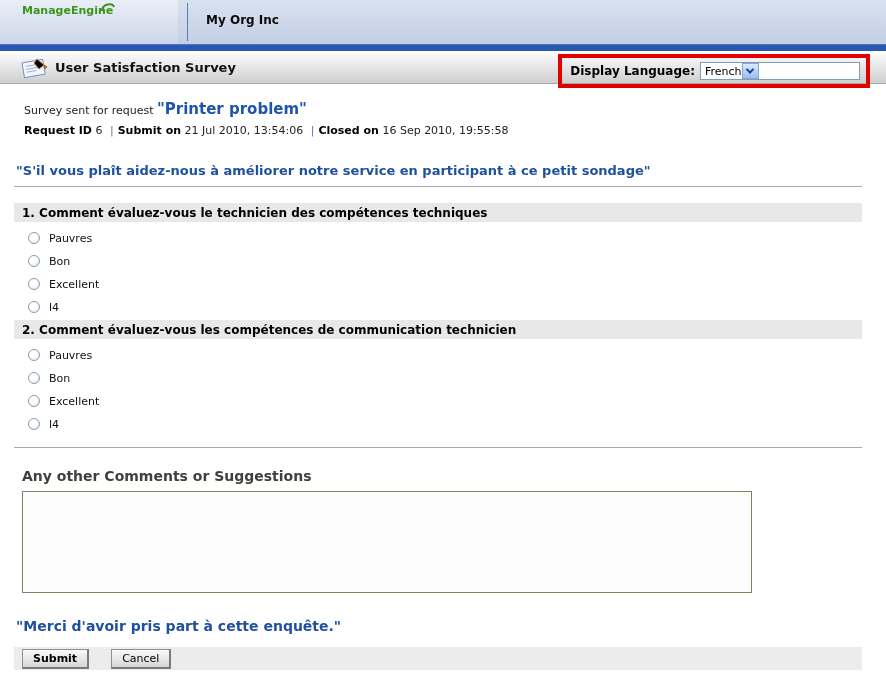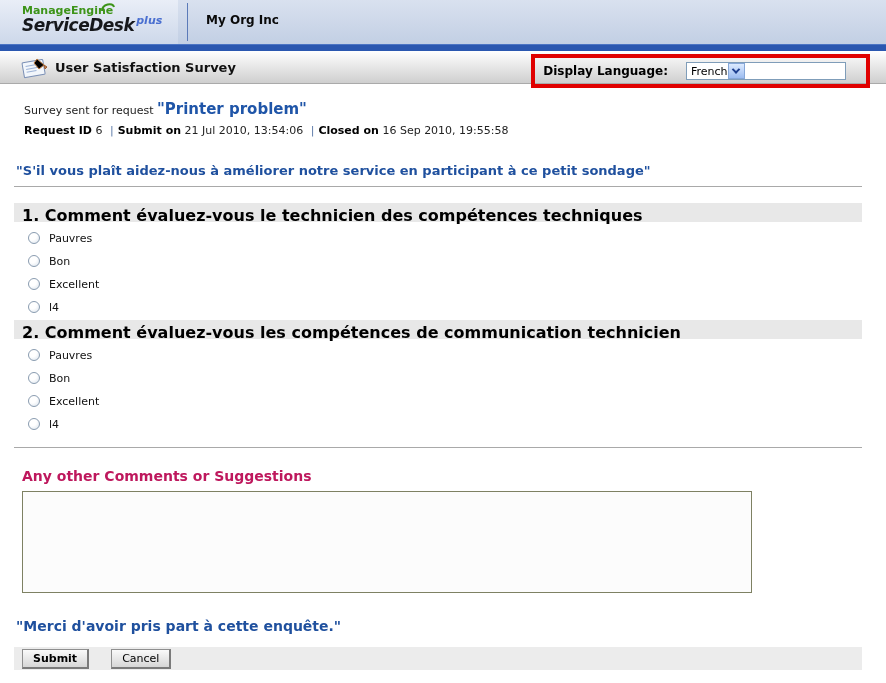--- a/index.html
+++ b/index.html
@@ -46,22 +46,22 @@
   }
   .survey-icon { position: absolute; left: 20px; top: 5px; }
   .page-title {
     position: absolute; left: 55px; top: 9px;
     font-weight: bold; font-size: 13px; color: #111; text-align: right;
   }
   .lang-annotation {
     position: absolute; right: 16px; top: 3px;
     border: 4px solid #e00000;
     background: transparent;
-    padding: 4px 20px 4px 8px;
-    display: flex; align-items: center; gap: 18px;
+    padding: 4px 6px 4px 8px;
+    display: flex; align-items: center; gap: 5px;
   }
   .lang-label { font-weight: bold; font-size: 12px; color: #000; }
   .lang-select {
     width: 160px; height: 18px; background: #ffffff;
     border: 1px solid #7f9db9;
     display: flex; align-items: center; justify-content: flex-start;
     cursor: default;
   }
   .lang-select-value { padding-left: 4px; font-size: 11px; }
   .select-arrow-btn {
@@ -86,39 +86,39 @@
   .meta-sep { color: #5b79a8; padding: 0 4px; }
   .intro-quote {
     margin: 26px 0 0 16px;
     color: #1f509e; font-weight: bold; font-size: 13px;
   }
   .rule { margin: 8px 0 0 14px; width: 848px; height: 1px; background: #a9a9a9; border: none; }
 
   .question-bar {
     margin: 16px 0 0 14px; width: 848px; height: 19px;
     background: #e8e8e8;
-    font-weight: bold; font-size: 16px;
+    font-weight: bold; font-size: 12px;
     padding: 3px 0 0 8px;
   }
   .q2 { margin-top: 6px; }
   .option-row { margin: 9px 0 0 28px; display: flex; align-items: center; height: 14px; }
   .radio {
     width: 12px; height: 12px; border-radius: 50%;
     border: 1px solid #8a9cb0;
     background: radial-gradient(circle at 35% 30%, #ffffff 40%, #d9e2ec);
     display: inline-block; flex: 0 0 auto;
     cursor: pointer;
   }
   .option-label { margin-left: 9px; font-size: 11px; color: #111; }
 
   .rule2 { margin-top: 16px; }
 
   .comments-heading {
     margin: 20px 0 0 22px;
-    color: #be185d; font-weight: bold; font-size: 14px;
+    color: #404040; font-weight: bold; font-size: 14px;
   }
   .comments-box {
     margin: 7px 0 0 22px;
     width: 730px; height: 102px;
     border: 1px solid #7e8163;
     background: #fcfcfc;
     resize: none;
     font-family: "DejaVu Sans", "Liberation Sans", sans-serif;
     font-size: 12px; padding: 3px;
   }
@@ -147,23 +147,20 @@
 
 <div class="app-header">
   <div class="logo-box">
     <div class="logo-top">
       <span class="logo-me">ManageEngine</span>
       <span class="logo-swirl">
         <svg width="16" height="12" viewBox="0 0 16 12">
             <path d="M2 10 C 2 3, 13 1, 14 6" fill="none" stroke="#3d9419" stroke-width="2"></path>
           </svg>
       </span>
-    </div>
-    <div class="logo-sd-row">
-      <span class="logo-sd">ServiceDesk</span><span class="logo-plus">plus</span>
     </div>
   </div>
   <div class="header-divider"></div>
   <div class="org-name">My Org Inc</div>
 </div>
 <div class="blue-bar"></div>
 
 <div class="title-bar">
   <span class="survey-icon">
     <svg width="30" height="24" viewBox="0 0 30 24">

